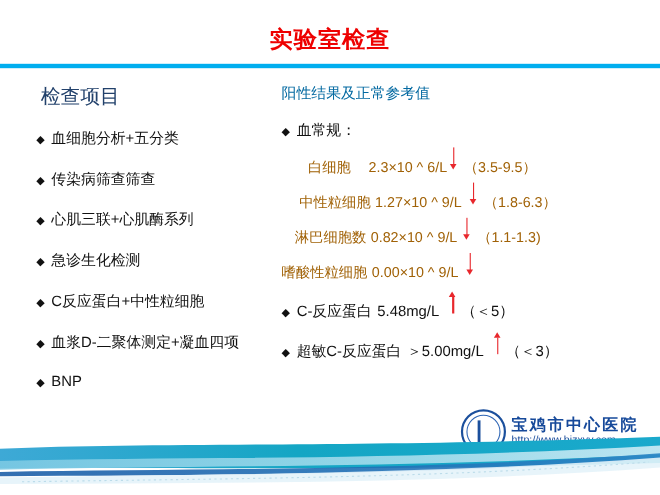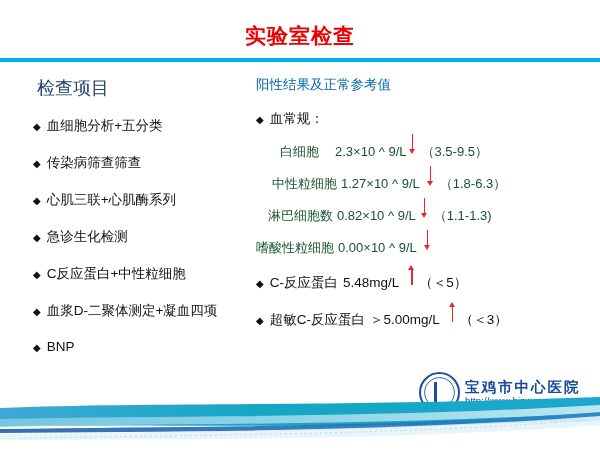--- a/index.html
+++ b/index.html
@@ -84,21 +84,21 @@
     align-items: baseline;
     font-size: 13.5px;
     color: #111111;
     margin-bottom: 13px;
   }
   .lab-row {
     position: relative;
     display: flex;
     align-items: baseline;
     font-size: 13px;
-    color: #14532d;
+    color: #a16207;
     margin-bottom: 12px;
     white-space: nowrap;
   }
   .lab-name {
     display: inline-block;
     text-align: right;
   }
   .lab-value {
     display: inline-block;
     margin-left: 4px;
@@ -250,21 +250,21 @@
 <div class="col-right">
   <div class="col-head-right">阳性结果及正常参考值</div>
 
   <div class="sub-head">
     <span class="diamond">◆</span>
     <span>血常规：</span>
   </div>
 
   <div class="lab-row" style="padding-left:24px;">
     <span class="lab-name">白细胞</span>
-    <span class="lab-value" style="margin-left:16px;">2.3×10 ^ 9/L</span>
+    <span class="lab-value" style="margin-left:16px;">2.3×10 ^ 6/L</span>
     <span class="arrow down">
         <i class="stem"></i>
         <i class="head"></i>
       </span>
     <span class="lab-range">（3.5-9.5）</span>
   </div>
 
   <div class="lab-row" style="padding-left:16px;">
     <span class="lab-name">中性粒细胞</span>
     <span class="lab-value">1.27×10 ^ 9/L</span>

